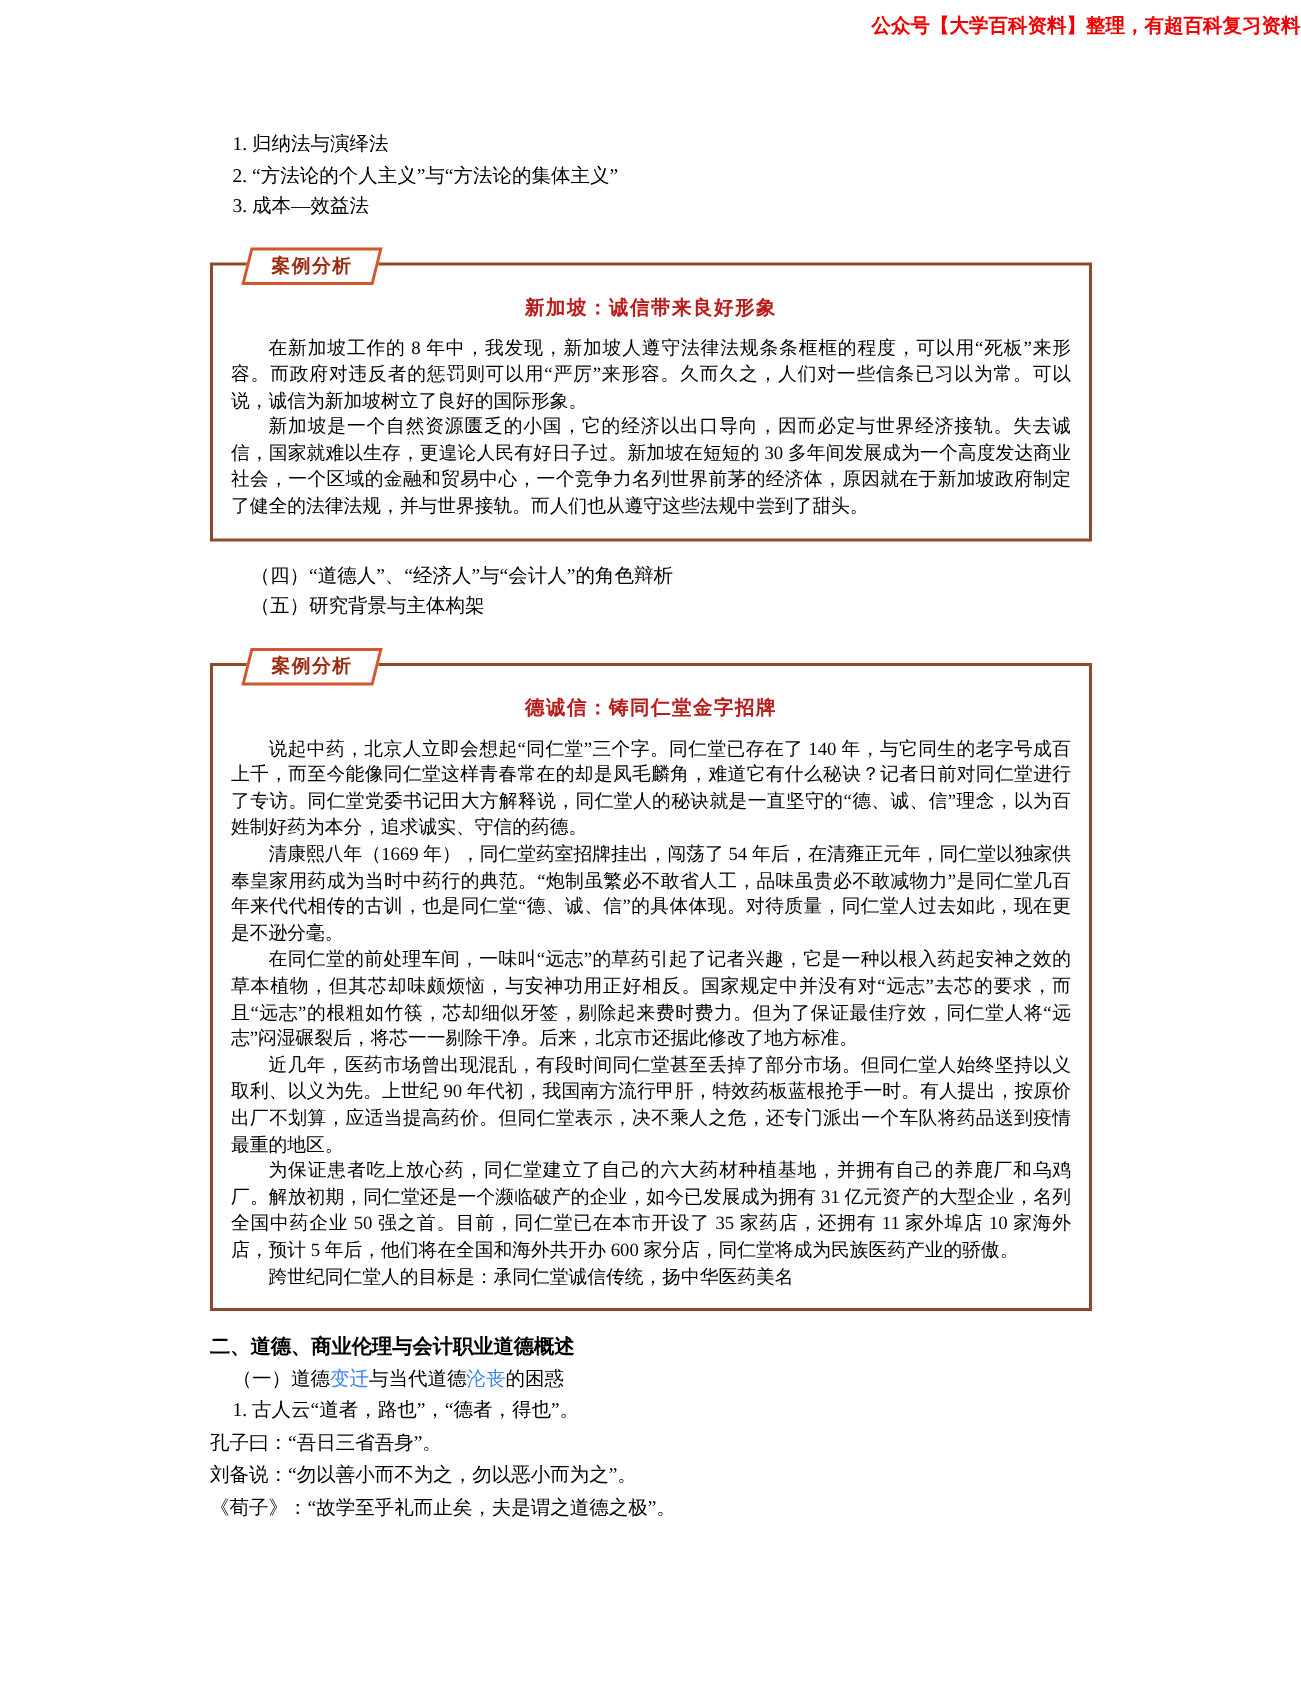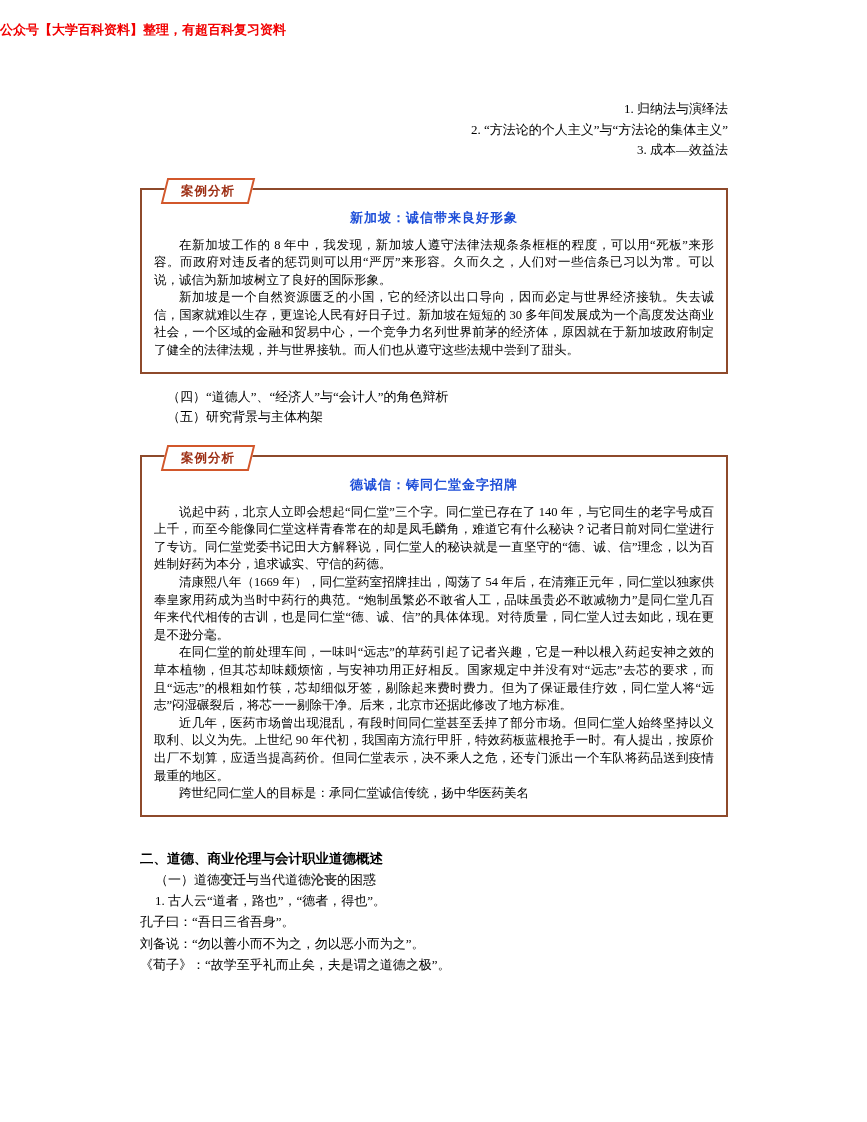--- a/index.html
+++ b/index.html
@@ -3,51 +3,51 @@
 <meta charset="utf-8">
 <style>
   * { margin:0; padding:0; box-sizing:border-box; }
   html,body { background:#ffffff; }
   .page {
     position:relative; width:867px; height:1122px; margin:0 auto;
     background:#ffffff; overflow:hidden; color:#000;
     font-family:"Liberation Serif","DejaVu Serif",serif;
   }
   .top-note {
-    padding-top:21px; text-align:left;
+    padding-top:8px; text-align:right;
     color:#f10000; font-weight:bold; font-size:13px;
   }
   .content { margin:0 139px 0 140px; }
-  .intro-list { margin-top:60px; margin-left:15px; font-size:13px; line-height:20.5px;text-align:right; }
+  .intro-list { margin-top:60px; margin-left:15px; font-size:13px; line-height:20.5px; }
   .mid-list   { margin-top:13px; margin-left:27px; font-size:13px; line-height:20.5px; }
 
   .case-box {
     position:relative; border:2px solid #8e4a2b;
     margin-top:27px; padding:17px 12px 12px 12px; background:#fff;
   }
   .case-tab {
     position:absolute; top:-12px; left:22px;
     background:#fff; border:2px solid #d2572b;
     padding:1px 15px 2px 15px; transform:skewX(-14deg);
   }
   .case-tab .tab-text {
     display:inline-block; transform:skewX(14deg);
     color:#9c2d12; font-weight:bold; font-size:12.5px; letter-spacing:1px;
   }
   .case-title {
-    text-align:center; color:#1d4ed8; font-weight:bold;
+    text-align:center; color:#b91c1c; font-weight:bold;
     font-size:13px; margin:2px 0 10px 0; letter-spacing:1px;
   }
   .case-box p {
     font-size:12.5px; line-height:17.6px;
     text-align:justify; text-indent:2em;
   }
-  .sec-heading { margin-top:31px; font-weight:bold; font-size:13.5px; line-height:21px; }
+  .sec-heading { margin-top:13px; font-weight:bold; font-size:13.5px; line-height:21px; }
   .sub-line    { margin-left:15px; font-size:13px; line-height:21px; }
-  .red         { color:#404040; font-weight:bold; }
+  .red         { color:#3b82f6; font-weight:normal; }
   .quote-line  { font-size:13px; line-height:21.5px; }
   .indent1     { margin-left:15px; }
 </style>
 </head>
 <body>
 
 <div class="page">
 
   <div class="top-note">公众号【大学百科资料】整理，有超百科复习资料</div>
 
@@ -75,20 +75,21 @@
 
     <div class="case-box">
       <div class="case-tab">
         <span class="tab-text">案例分析</span>
       </div>
       <div class="case-title">德诚信：铸同仁堂金字招牌</div>
       <p>说起中药，北京人立即会想起“同仁堂”三个字。同仁堂已存在了 140 年，与它同生的老字号成百上千，而至今能像同仁堂这样青春常在的却是凤毛麟角，难道它有什么秘诀？记者日前对同仁堂进行了专访。同仁堂党委书记田大方解释说，同仁堂人的秘诀就是一直坚守的“德、诚、信”理念，以为百姓制好药为本分，追求诚实、守信的药德。</p>
       <p>清康熙八年（1669 年），同仁堂药室招牌挂出，闯荡了 54 年后，在清雍正元年，同仁堂以独家供奉皇家用药成为当时中药行的典范。“炮制虽繁必不敢省人工，品味虽贵必不敢减物力”是同仁堂几百年来代代相传的古训，也是同仁堂“德、诚、信”的具体体现。对待质量，同仁堂人过去如此，现在更是不逊分毫。</p>
       <p>在同仁堂的前处理车间，一味叫“远志”的草药引起了记者兴趣，它是一种以根入药起安神之效的草本植物，但其芯却味颇烦恼，与安神功用正好相反。国家规定中并没有对“远志”去芯的要求，而且“远志”的根粗如竹筷，芯却细似牙签，剔除起来费时费力。但为了保证最佳疗效，同仁堂人将“远志”闷湿碾裂后，将芯一一剔除干净。后来，北京市还据此修改了地方标准。</p>
       <p>近几年，医药市场曾出现混乱，有段时间同仁堂甚至丢掉了部分市场。但同仁堂人始终坚持以义取利、以义为先。上世纪 90 年代初，我国南方流行甲肝，特效药板蓝根抢手一时。有人提出，按原价出厂不划算，应适当提高药价。但同仁堂表示，决不乘人之危，还专门派出一个车队将药品送到疫情最重的地区。</p>
+      <p>为保证患者吃上放心药，同仁堂建立了自己的六大药材种植基地，并拥有自己的养鹿厂和乌鸡厂。解放初期，同仁堂还是一个濒临破产的企业，如今已发展成为拥有 31 亿元资产的大型企业，名列全国中药企业 50 强之首。目前，同仁堂已在本市开设了 35 家药店，还拥有 11 家外埠店 10 家海外店，预计 5 年后，他们将在全国和海外共开办 600 家分店，同仁堂将成为民族医药产业的骄傲。</p>
       <p>跨世纪同仁堂人的目标是：承同仁堂诚信传统，扬中华医药美名</p>
     </div>
 
     <div class="sec-heading">二、道德、商业伦理与会计职业道德概述</div>
 
     <div class="sub-line"><span>（一）道德</span><span class="red">变迁</span><span>与当代道德</span><span class="red">沦丧</span><span>的困惑</span></div>
 
     <div class="quote-line indent1">1. 古人云“道者，路也”，“德者，得也”。</div>
     <div class="quote-line">孔子曰：“吾日三省吾身”。</div>
     <div class="quote-line">刘备说：“勿以善小而不为之，勿以恶小而为之”。</div>

